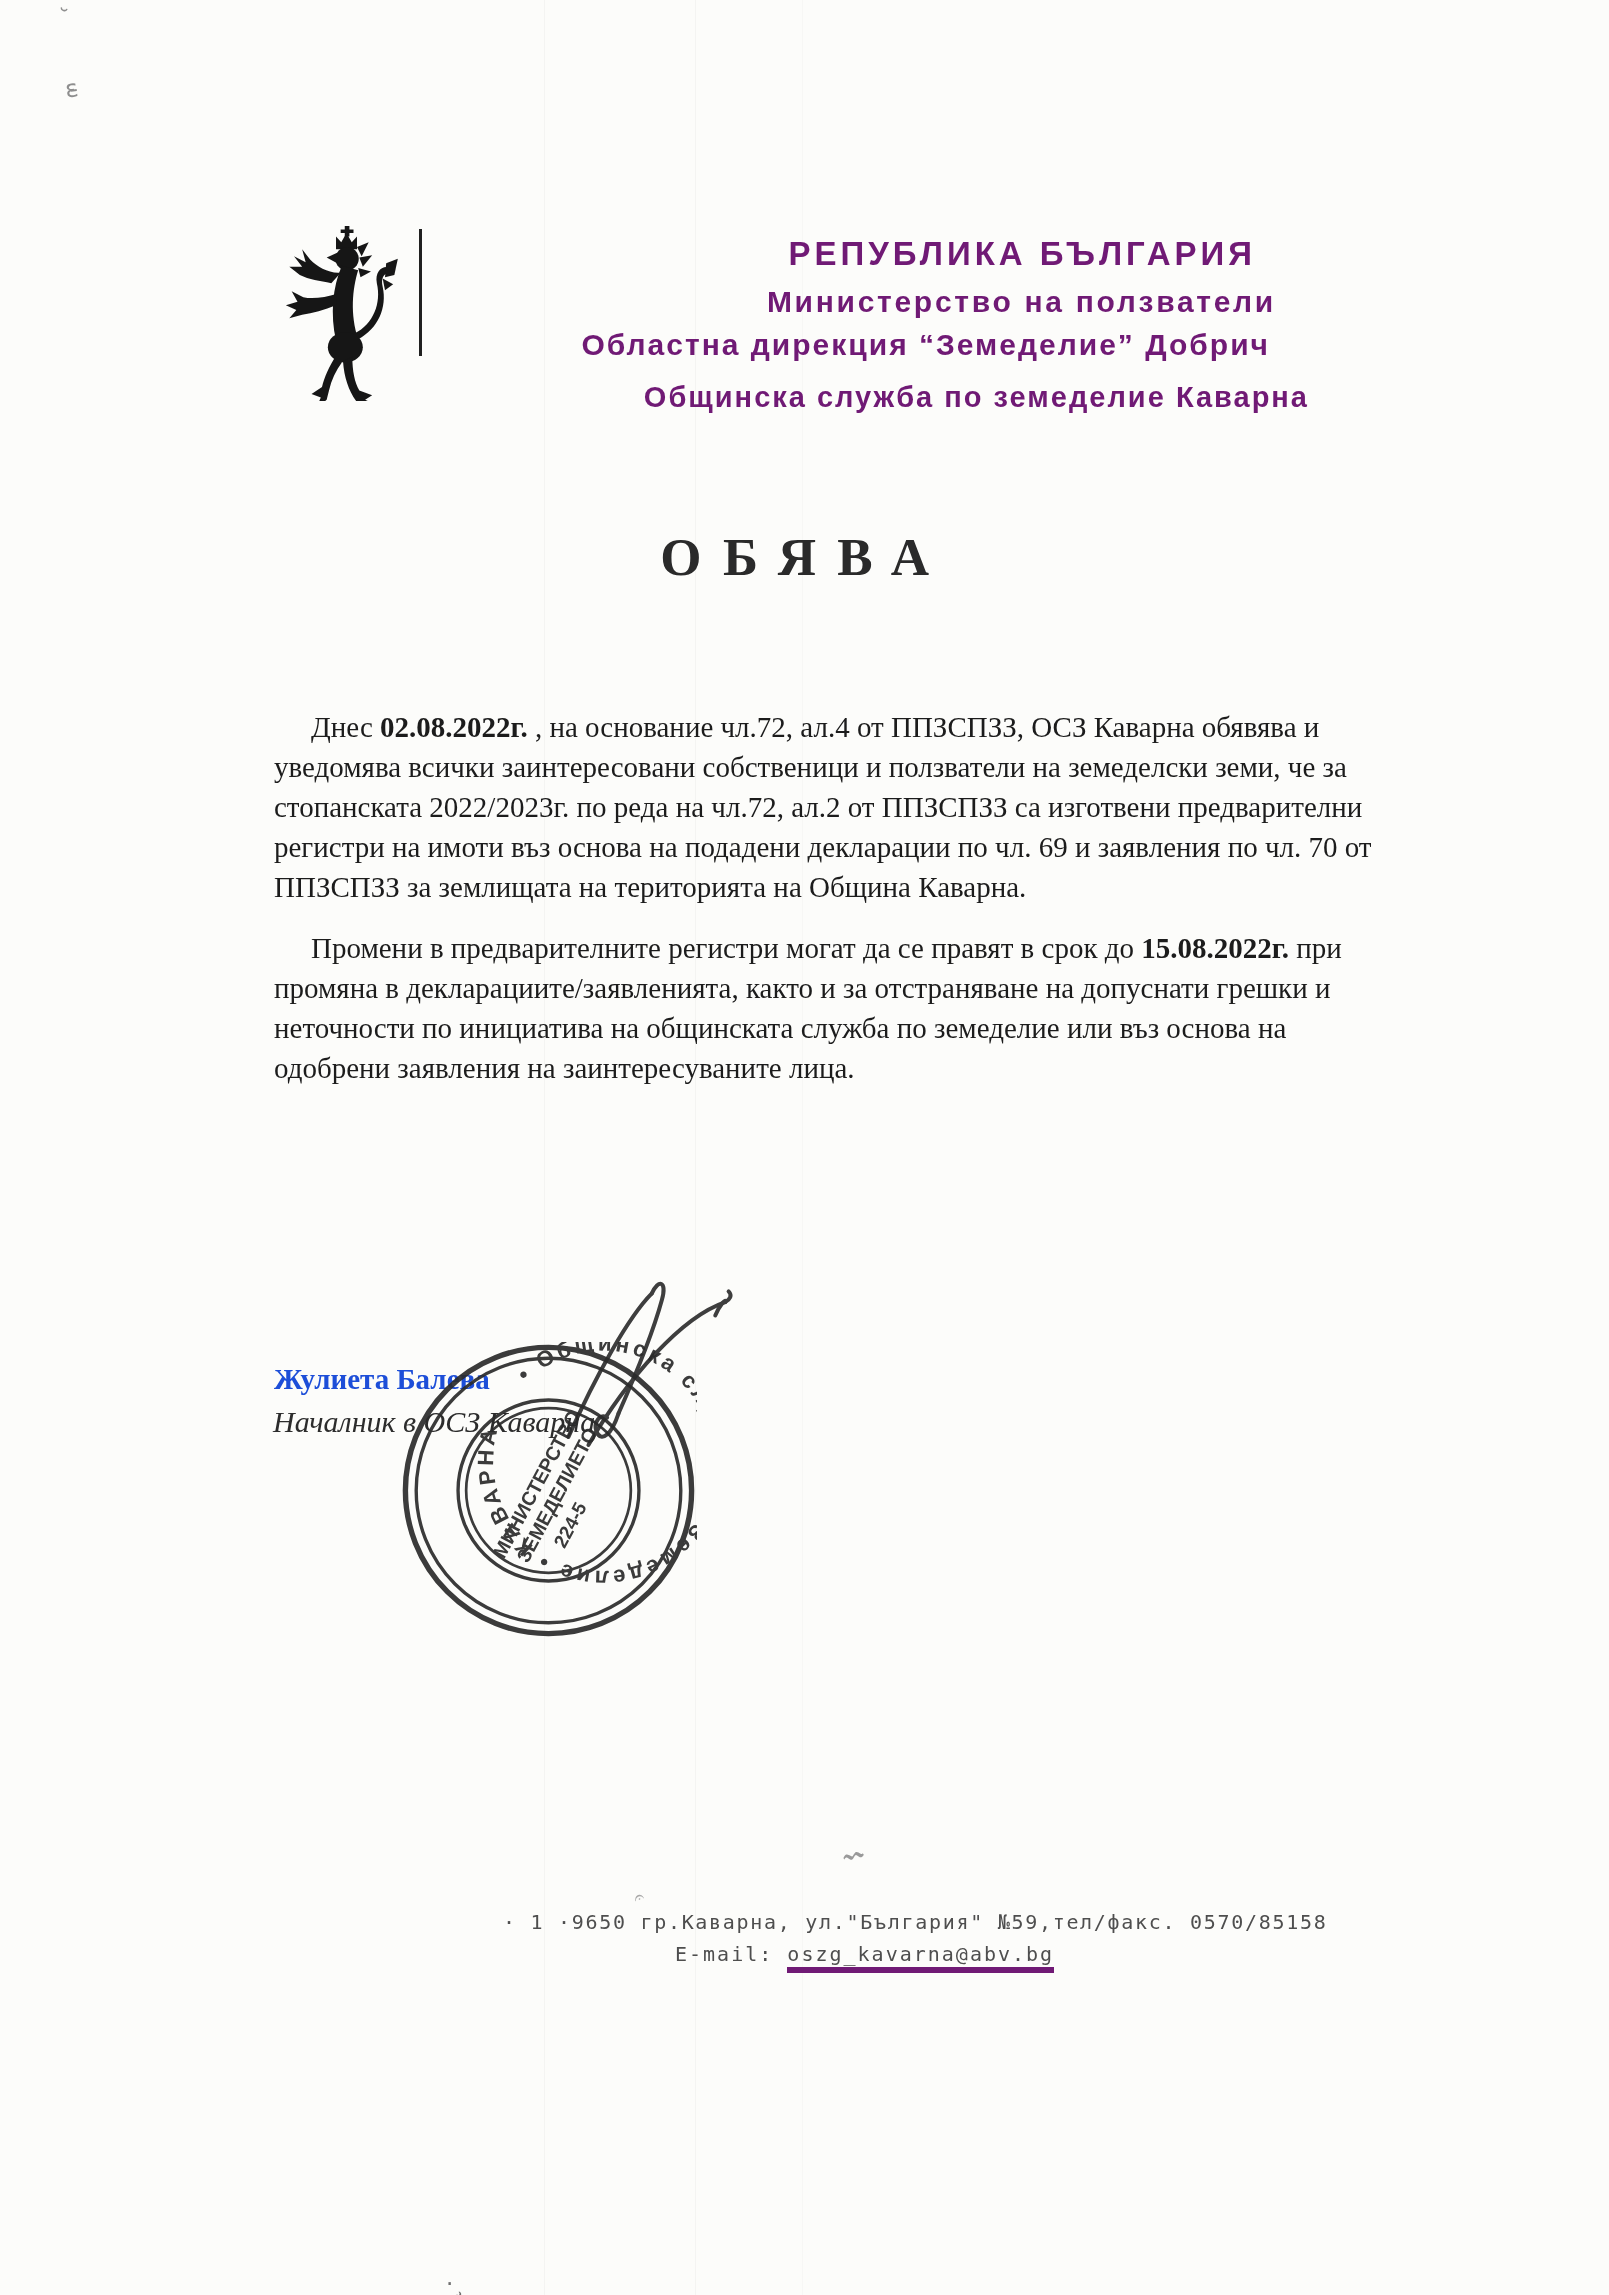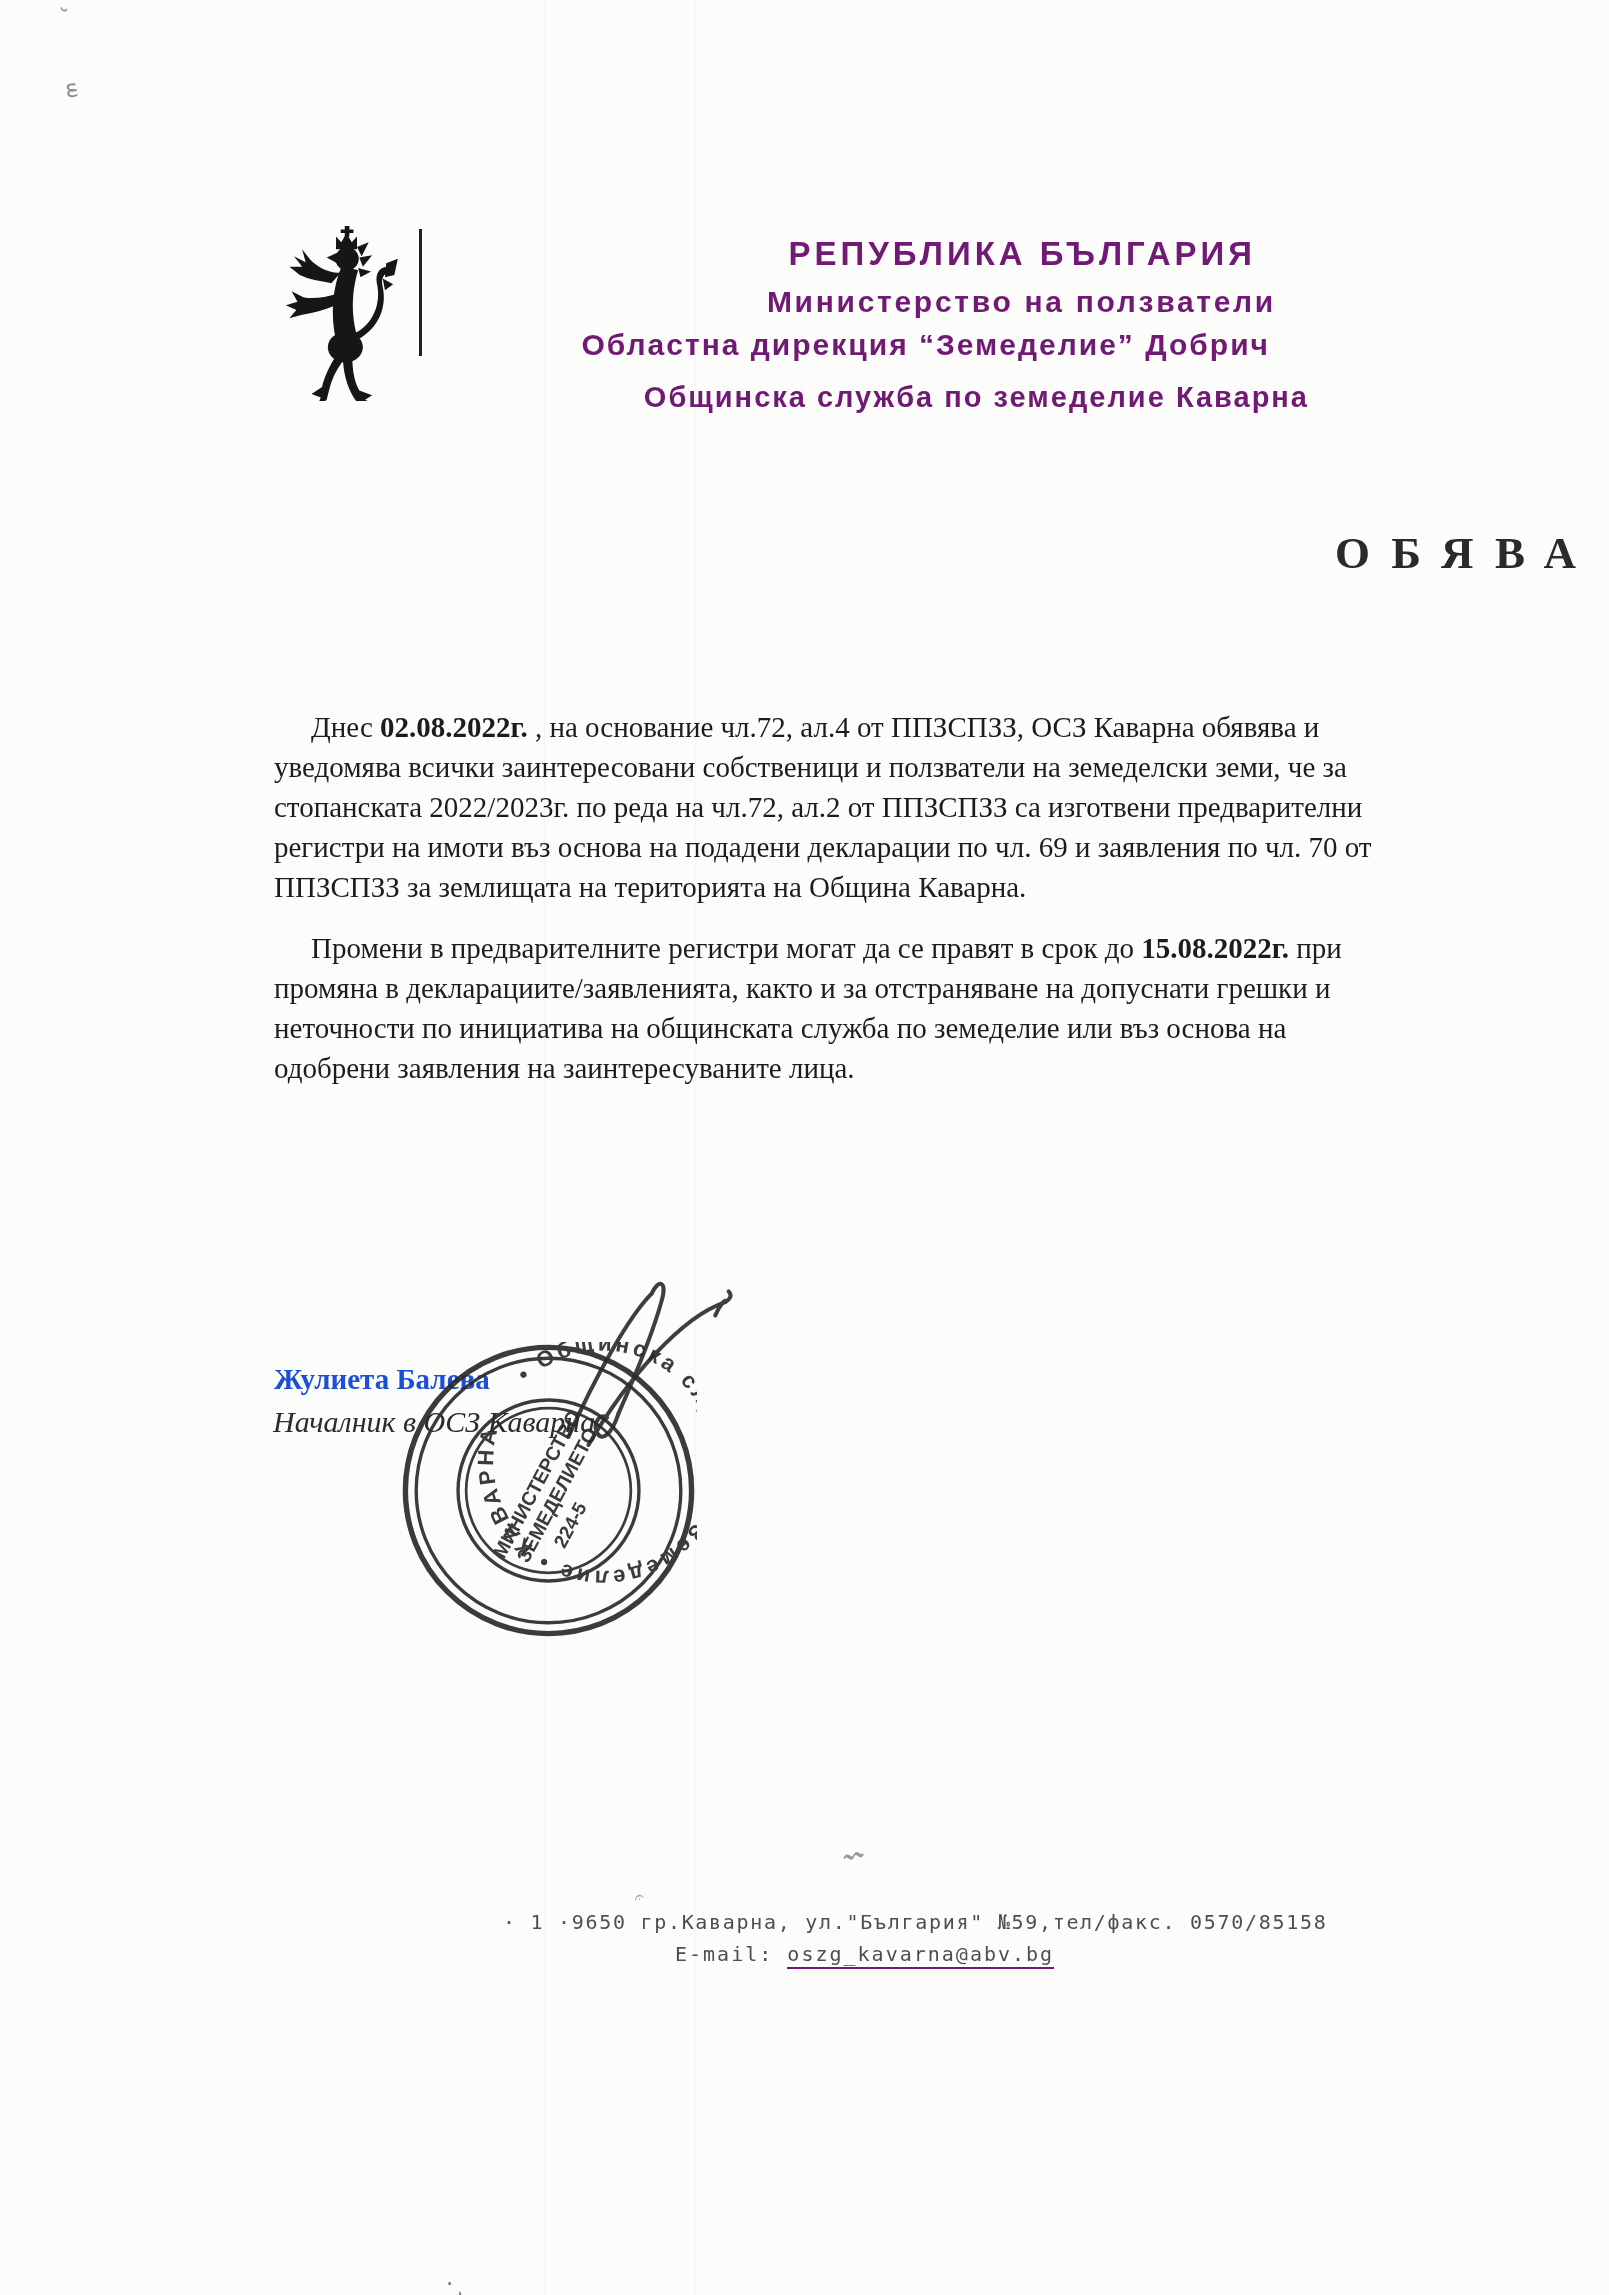--- a/index.html
+++ b/index.html
@@ -15,38 +15,38 @@
   
   .fold{position:absolute;top:0;bottom:0;width:1.3px;background:rgba(60,60,60,0.045);}
   
   .hline{position:absolute;font-family:"Liberation Sans", sans-serif;font-weight:bold;color:#701a75;text-align:right;white-space:nowrap;}
   .hl1{left:374px;top:235px;width:882px;font-size:33px;letter-spacing:4px;}
   .hl2{left:374px;top:285px;width:902px;font-size:30px;letter-spacing:2.7px;}
   .hl3{left:354px;top:328px;width:916px;font-size:30px;letter-spacing:2px;}
   .hl4{left:434px;top:381px;width:875px;font-size:29px;letter-spacing:2px;}
   .vsep{position:absolute;left:419px;top:229px;width:2.7px;height:127px;background:#202020;}
   
-  .doc-title{position:absolute;left:13.4px;top:527px;width:1584px;text-align:right;
-    font-size:45px;font-weight:bold;letter-spacing:21.4px;color:#2a2a2a;white-space:nowrap;}
+  .doc-title{position:absolute;left:13.4px;top:527px;width:1584px;text-align:center;
+    font-size:53px;font-weight:bold;letter-spacing:21.4px;color:#2a2a2a;white-space:nowrap;}
   
   .body-text{position:absolute;left:271px;top:707px;width:1106px;
     font-size:29px;line-height:40px;text-align:left;color:#1c1c1c;}
   .body-text p{margin:0 0 21px 3px;text-indent:37px;}
   .body-text b{font-weight:bold;}
   
   .sig-name{position:absolute;left:274px;top:1363px;font-size:29px;font-weight:bold;color:#1d4ed8;}
   .sig-title{position:absolute;left:273px;top:1405px;font-size:30px;font-style:italic;color:#2c2c2c;}
   
   .stamp-box{position:absolute;left:400px;top:1342px;width:297px;height:297px;}
   .sig-ink{position:absolute;left:495px;top:1262px;width:287px;height:227px;}
   
   .footer-line{position:absolute;font-family:"DejaVu Sans Mono", monospace;color:#4e4e4e;white-space:nowrap;}
   .f1{left:503px;top:1910px;font-size:20px;letter-spacing:1.7px;}
   .f2{left:675px;top:1942px;font-size:20px;letter-spacing:2px;}
-  .f2 .email{border-bottom:2px solid #701a75;padding-bottom:1.3px;}
+  .f2 .email{border-bottom:6px solid #701a75;padding-bottom:1.3px;}
   
   .smudge{position:absolute;color:#8e8e8e;font-family:"DejaVu Sans", sans-serif;}
 </style>
 </head>
 <body>
 
 <div class="fold" style="left:544px;"></div>
 <div class="fold" style="left:695px;"></div>
 <div class="fold" style="left:802px;opacity:.6;"></div>
 

